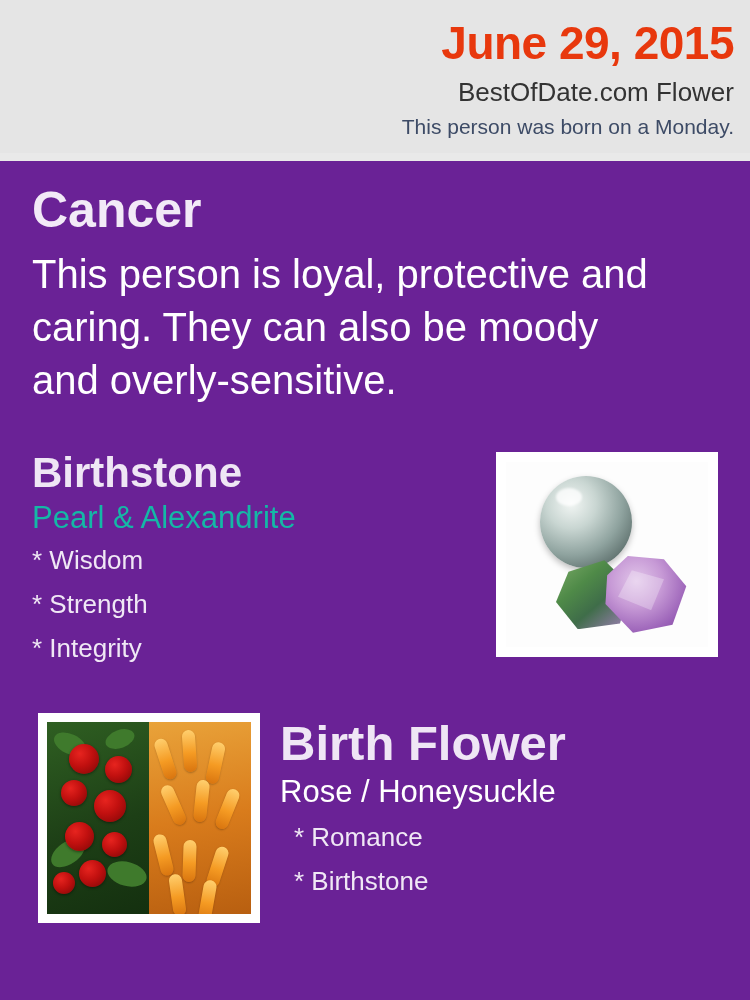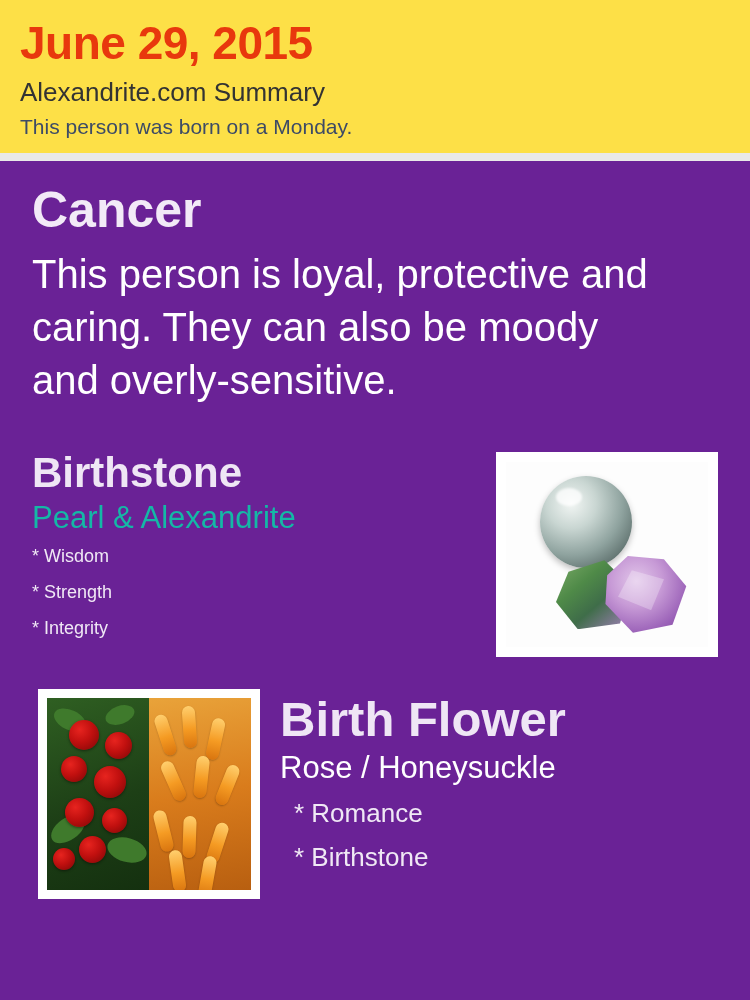--- a/index.html
+++ b/index.html
@@ -12,24 +12,24 @@
   }
   .page {
     width: 750px;
     height: 1000px;
     position: relative;
     background: #ffffff;
   }
 
   
   .header {
-    background: #fde047;
-    width: 100%;
-    padding: 18px 10px 14px 20px;
-    text-align: left;
+    background: #e5e5e5;
+    width: 100%;
+    padding: 18px 16px 14px 20px;
+    text-align: right;
   }
   .header-date {
     color: #e8380d;
     font-size: 46px;
     font-weight: bold;
     line-height: 1.1;
     letter-spacing: -0.5px;
   }
   .header-sub {
     color: #333333;
@@ -84,21 +84,21 @@
   }
   .stone-value {
     color: #14b8a6;
     font-size: 31px;
     line-height: 1.25;
     margin-top: 2px;
   }
   .bullet-list { margin-top: 10px; }
   .bullet {
     color: #f0e8f5;
-    font-size: 18px;
+    font-size: 26px;
     line-height: 1.0;
     margin-bottom: 18px;
   }
 
   
   .stone-photo {
     position: absolute;
     right: 0px;
     top: 2px;
     width: 222px;
@@ -236,21 +236,21 @@
   .flower-bullets { margin-top: 12px; margin-left: 14px; }
   .flower-bullets .bullet { font-size: 26px; margin-bottom: 18px; }
 </style>
 </head>
 <body>
 
 <div class="page">
 
   <div class="header">
     <div class="header-date">June 29, 2015</div>
-    <div class="header-sub">Alexandrite.com Summary</div>
+    <div class="header-sub">BestOfDate.com Flower</div>
     <div class="header-note">This person was born on a Monday.</div>
   </div>
 
   <div class="divider"></div>
 
   <div class="body">
 
     <div class="sign-name">Cancer</div>
     <div class="sign-desc">This person is loyal, protective and caring. They can also be moody and overly-sensitive.</div>
 

